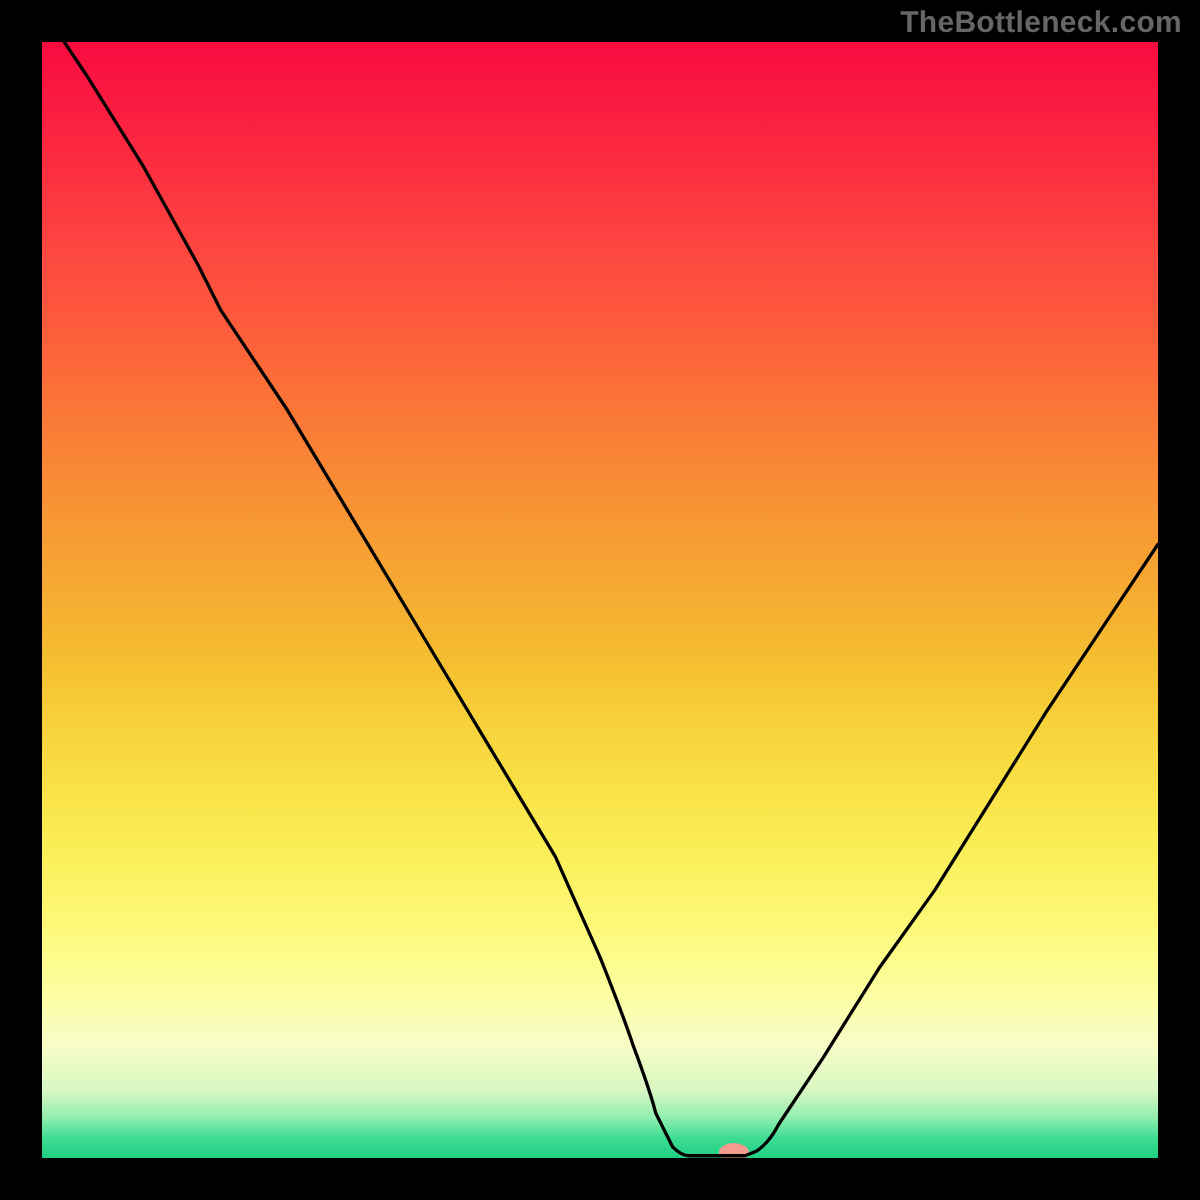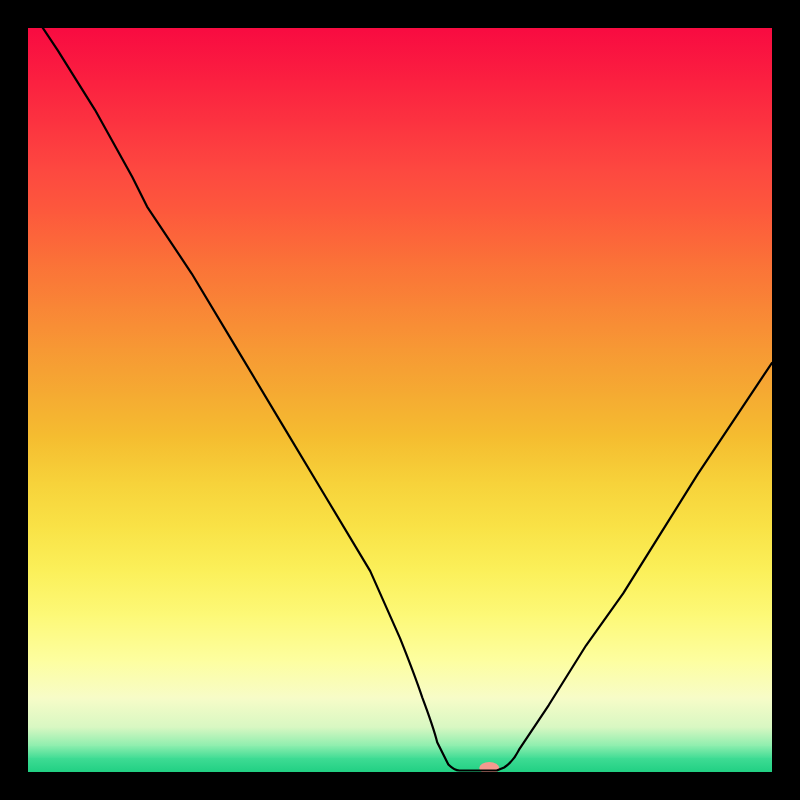--- a/index.html
+++ b/index.html
@@ -37,20 +37,21 @@
   svg {
     display: block;
     width: 744px;
     height: 744px;
   }
 </style>
 </head>
 <body>
 
 <div class="frame">
+  <div class="watermark">TheBottleneck.com</div>
 
   <div class="plot">
     <svg id="chart-svg" viewBox="0 0 744 744">
         <defs>
           <linearGradient id="g0" x1="0" y1="0" x2="0" y2="1">
             <stop offset="0%" stop-color="#f80b41"></stop>
             <stop offset="100%" stop-color="#fb2040"></stop>
           </linearGradient>
           <linearGradient id="g1" x1="0" y1="0" x2="0" y2="1">
             <stop offset="0%" stop-color="#fb2040"></stop>

